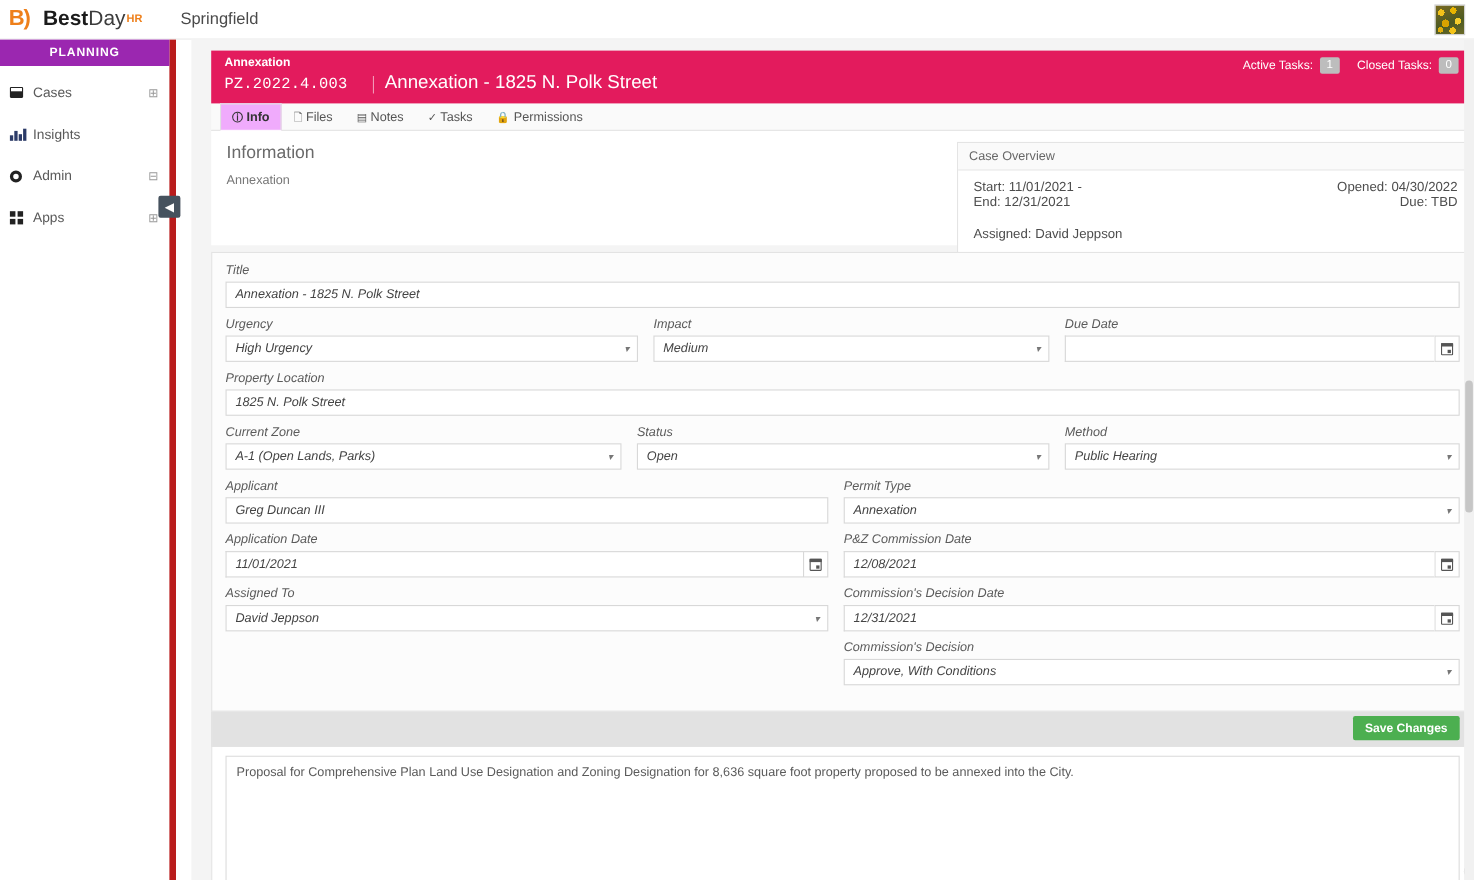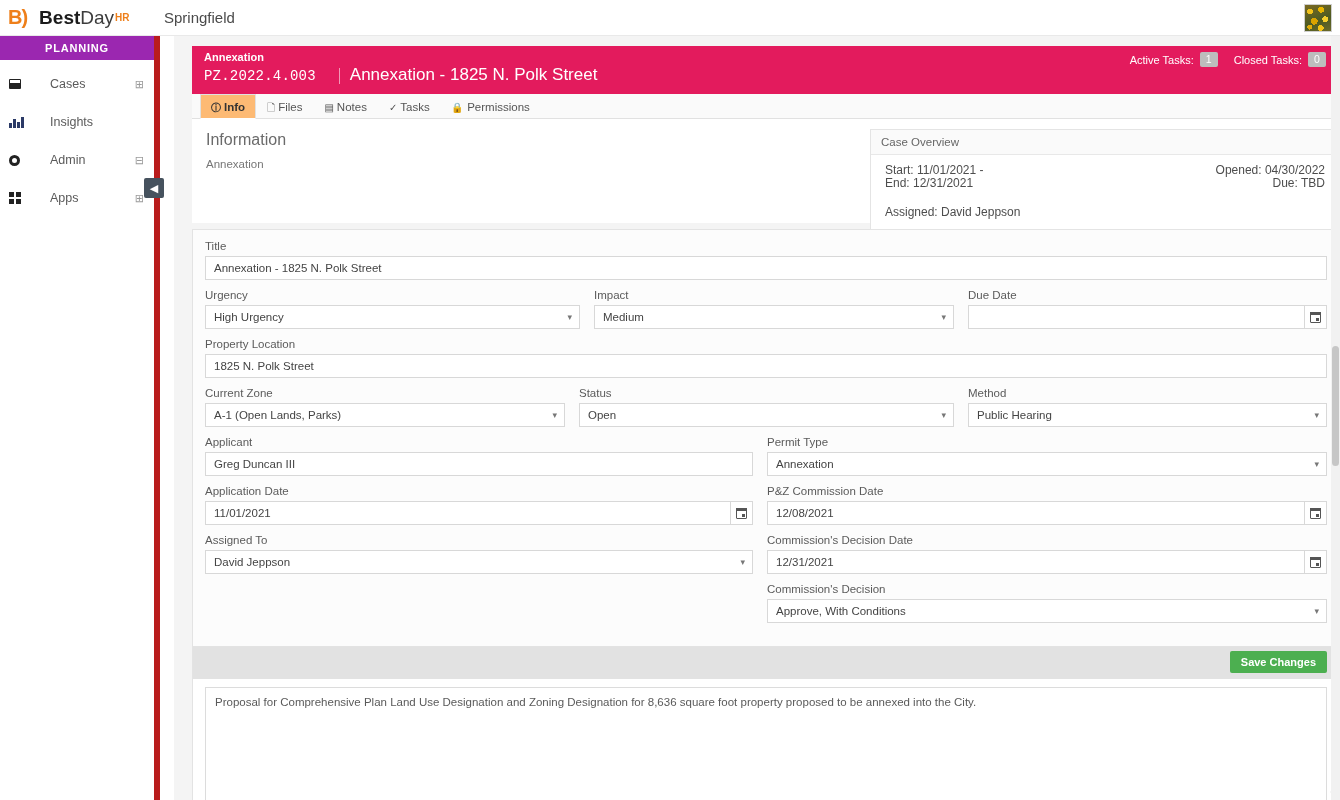--- a/index.html
+++ b/index.html
@@ -57,21 +57,20 @@
     background: #9b27b0;
     color: #ffffff;
     font-size: 11px; font-weight: bold; letter-spacing: .8px;
     text-align: center;
   }
   .nav-item {
     height: 28px; display: flex; align-items: center;
     padding: 0 10px 0 9px; margin-top: 10px;
     color: #5a5a5a; font-size: 12.5px;
     cursor: pointer;
-    gap: 20px;
   }
   .nav-icon { width: 18px; display: inline-flex; align-items: center; color: #222; }
   .nav-label { flex: 1; margin-left: 3px; }
   .nav-expand { font-size: 11px; color: #9a9a9a; }
   .ic-square { width: 12px; height: 10px; background: #222; position: relative; border-radius: 1px; }
   .ic-square:after { content:""; position:absolute; left:1px; top:1px; width:10px; height:3px; background:#fff; }
   .ic-bars { display:flex; align-items:flex-end; gap:1.5px; height:11px; }
   .ic-bars i { width:2.5px; background:#2b3a67; display:block; }
   .ic-bars i:nth-child(1){height:5px;} .ic-bars i:nth-child(2){height:9px;}
   .ic-bars i:nth-child(3){height:6px;} .ic-bars i:nth-child(4){height:11px;}
@@ -137,21 +136,21 @@
   .tab {
     height: 25px; line-height: 25px;
     padding: 0 10px;
     font-size: 11.5px; color: #555;
     cursor: pointer;
     border: 1px solid transparent;
     position: relative; top: 1px;
   }
   .tab .tico { margin-right: 3px; font-size: 10px; }
   .tab.active {
-    background: #fdba74;
+    background: #f0abfc;
     border: 1px solid #e1e1e1;
     border-bottom-color: #ffffff;
     font-weight: bold; color: #333;
   }
 
   
   .info-wrap { background: #ffffff; padding: 12px 14px 0 14px; position: relative; height: 104px; }
   .info-title { font-size: 16px; color: #6a6a6a; font-weight: 300; }
   .info-sub { font-size: 11.5px; color: #777; margin-top: 9px; }
 
@@ -170,21 +169,21 @@
   .ov-right { text-align: right; }
   .ov-assigned { margin-top: 15px; }
 
   
   .form-card {
     margin-top: 6px;
     background: #fcfcfc;
     border: 1px solid #e3e3e3;
     padding: 10px 12px 14px 12px;
   }
-  .fgroup { margin-bottom: 9px; }
+  .fgroup { margin-bottom: 9px; font-style: italic; }
   .flabel { font-size: 11.5px; color: #5b5b5b; margin-bottom: 4px; display: block; }
   .fctl {
     width: 100%; height: 24px;
     border: 1px solid #d8d8d8;
     background: #ffffff;
     font-size: 11.5px; color: #444;
     padding: 0 8px;
     line-height: 22px;
     position: relative;
     white-space: nowrap; overflow: hidden;

